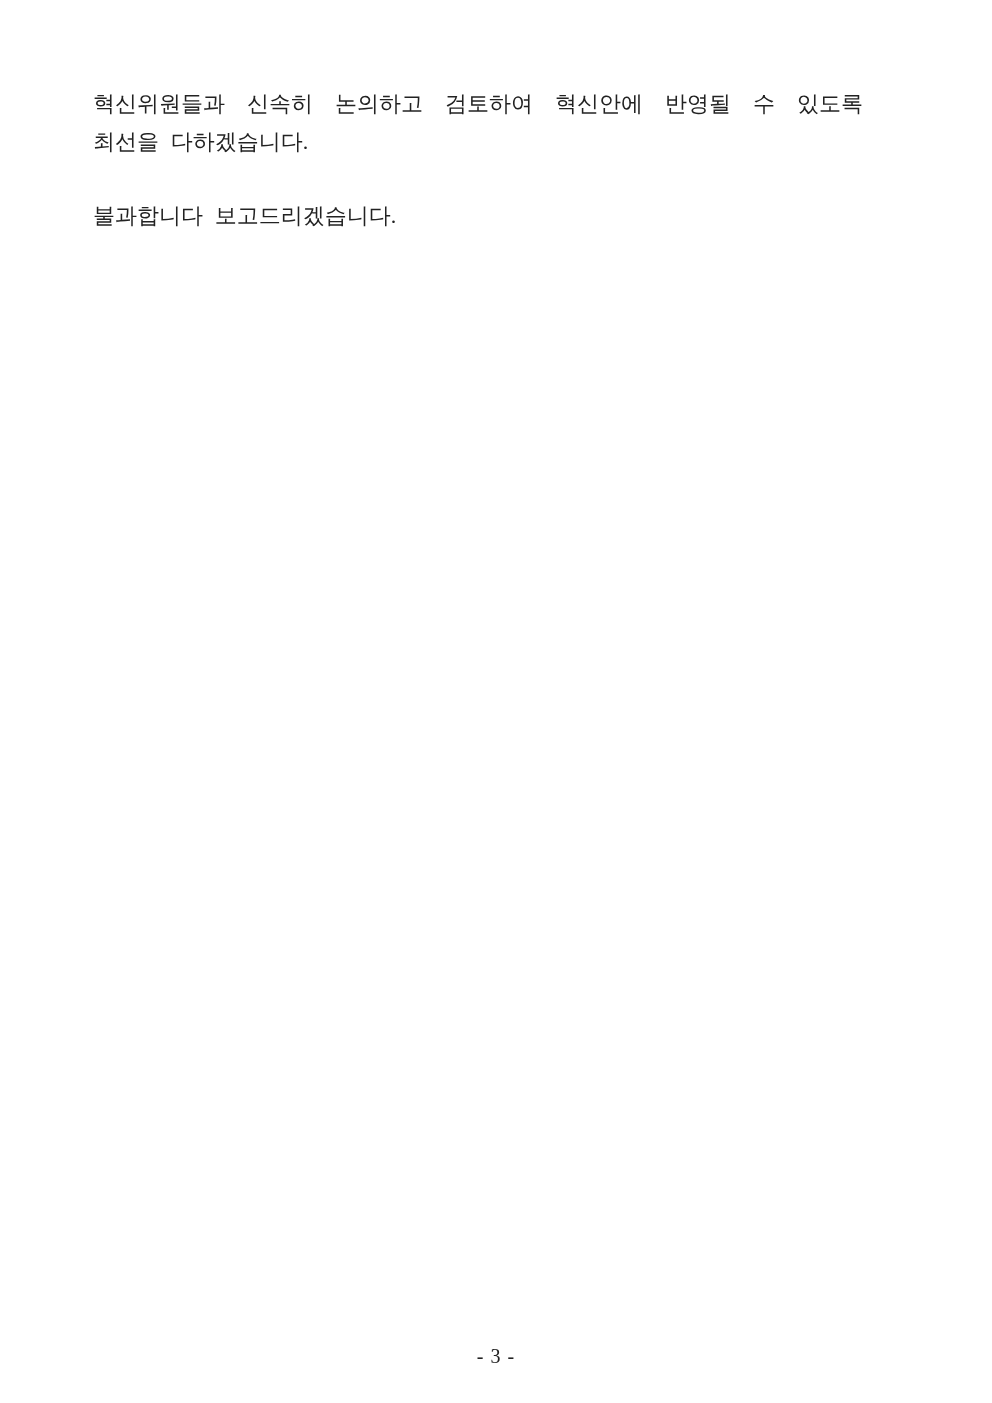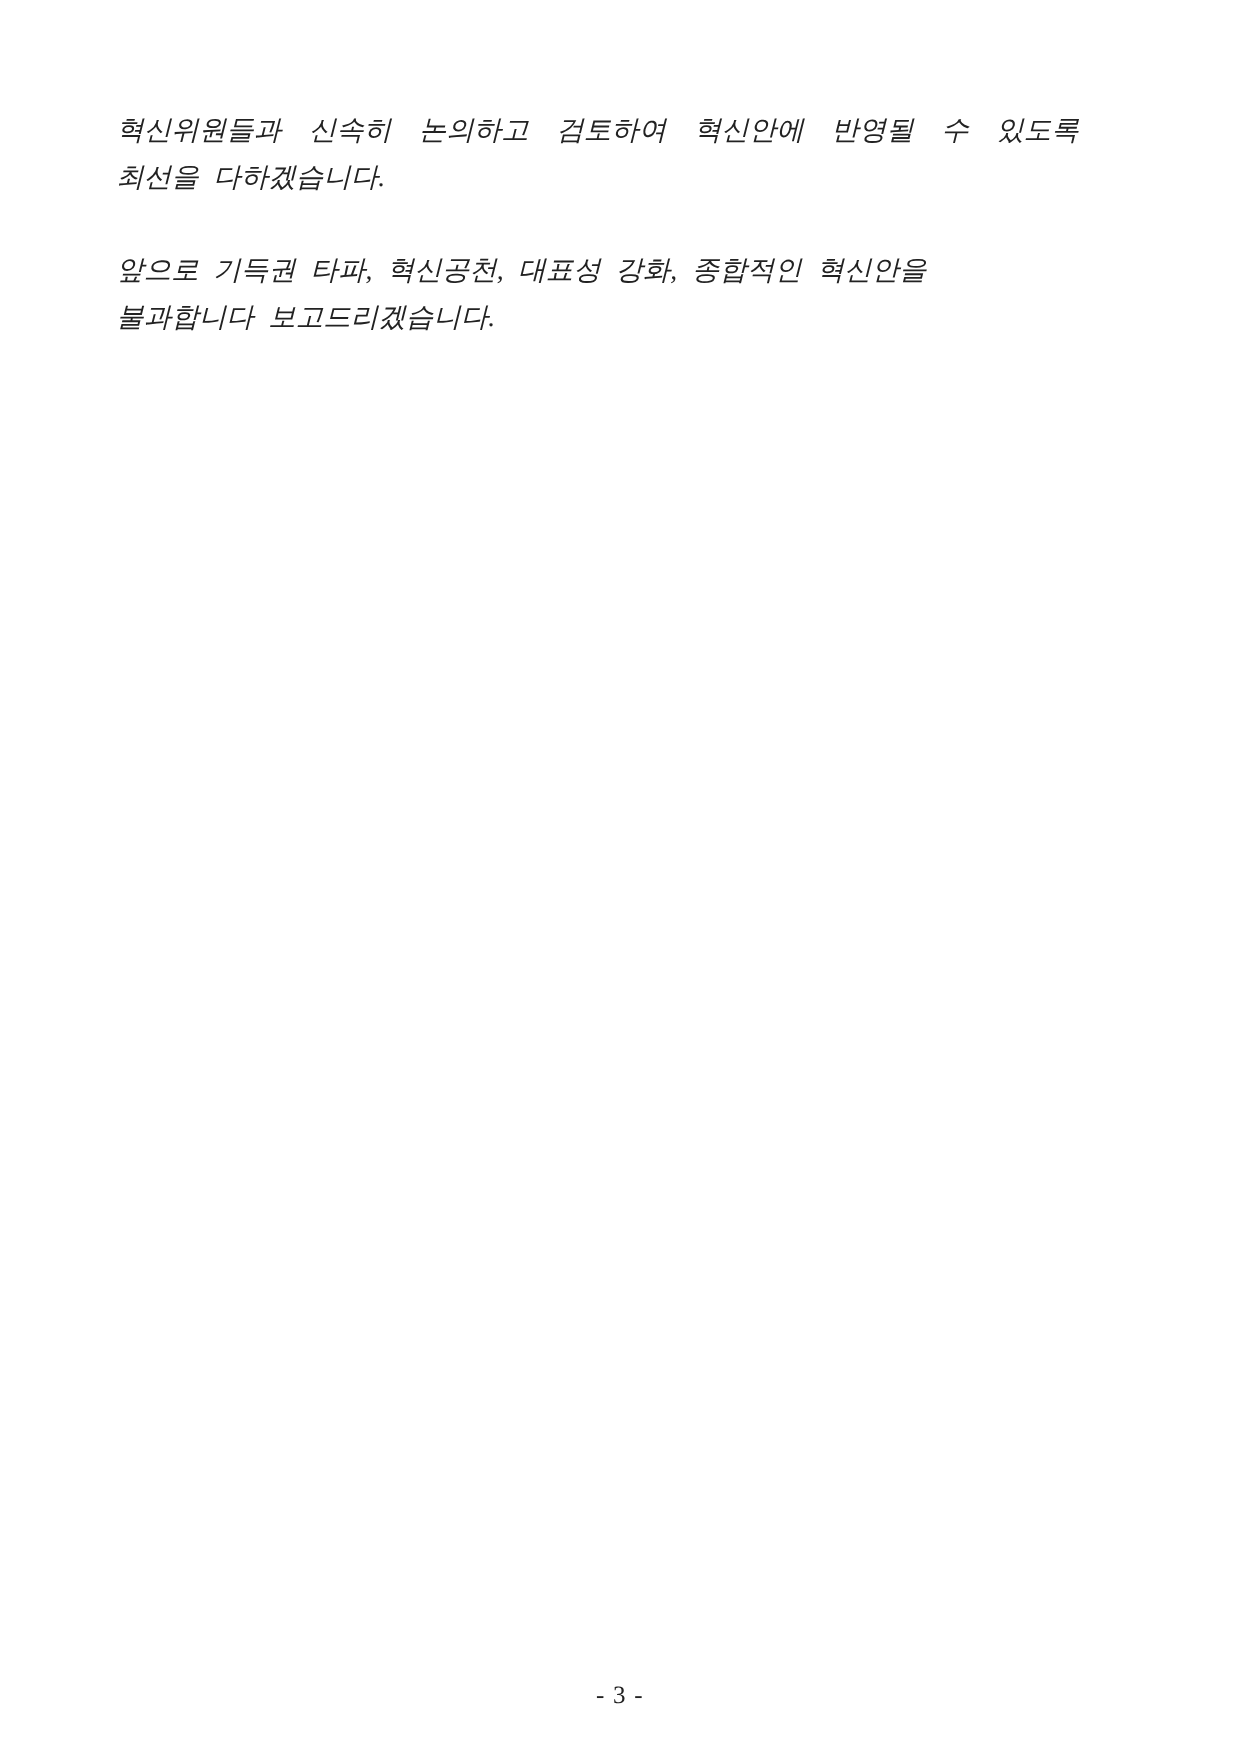--- a/index.html
+++ b/index.html
@@ -26,21 +26,20 @@
     word-spacing: 0.28em;
     text-align: left;
   }
   .para {
     margin: 0 0 36px 0;
     padding: 0;
   }
   .line {
     display: block;
     white-space: nowrap;
-    font-style: italic;
   }
   .line--justify {
     white-space: normal;
     text-align: justify;
     text-align-last: justify;
   }
   .footer {
     position: absolute;
     top: 1345px;
     left: 0;
@@ -58,21 +57,20 @@
 <div class="page">
   <div class="body-text">
 
     <p class="para">
       <span class="line line--justify">혁신위원들과 신속히 논의하고 검토하여 혁신안에 반영될 수 있도록</span>
       <span class="line">최선을 다하겠습니다.</span>
     </p>
 
 
     <p class="para">
-      <span class="line">앞으로 기득권 타파, 혁신공천, 대표성 강화, 종합적인 혁신안을</span>
       <span class="line">불과합니다 보고드리겠습니다.</span>
     </p>
 
     <p class="para">
     </p>
 
   </div>
 
   <div class="footer">- 3 -</div>
 </div>

